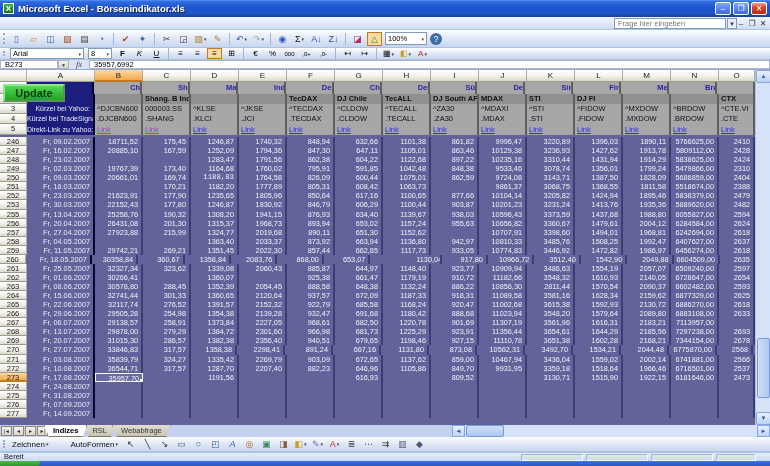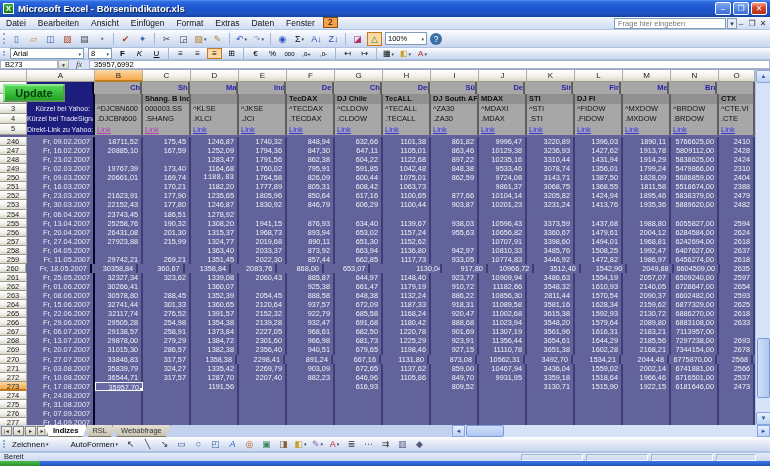--- a/index.html
+++ b/index.html
@@ -130,31 +130,20 @@
 
 <div class="titlebar">
   <div class="appicon">X</div>
   <div class="titletext">Microsoft Excel - Börsenindikator.xls</div>
   <div class="winbtn">–</div>
   <div class="winbtn">❒</div>
   <div class="winbtn close">✕</div>
 </div>
 
 <div class="menubar">
-  <div style="display:flex">
-      <div class="menu-item">Datei</div>
-      <div class="menu-item">Bearbeiten</div>
-      <div class="menu-item">Ansicht</div>
-      <div class="menu-item">Einfügen</div>
-      <div class="menu-item">Format</div>
-      <div class="menu-item">Extras</div>
-      <div class="menu-item">Daten</div>
-      <div class="menu-item">Fenster</div>
-      <div class="menu-item menu-hl">2</div>
-    </div>
   <div class="askbox">Frage hier eingeben</div>
   <div class="askdd">▼</div>
   <div class="wbbtn" style="right:24px">–</div>
   <div class="wbbtn" style="right:13px">❒</div>
   <div class="wbbtn" style="right:2px">✕</div>
 </div>
 
 <div class="stdbar tbbg" id="stdicons">
     <div class="tbico">
       <span style="color: rgb(58, 98, 176);">▯</span>
@@ -561,38 +550,20 @@
         <div class="dc" style="width: 48px;">1100,44</div>
         <div class="dc" style="width: 48px;">903,87</div>
         <div class="dc" style="width: 48px;">10201,23</div>
         <div class="dc" style="width: 48px;">3231,24</div>
         <div class="dc" style="width: 48px;">1413,76</div>
         <div class="dc" style="width: 48px;">1935,36</div>
         <div class="dc" style="width: 48px;">5889620,00</div>
         <div class="dc" style="width: 36px;">2482</div>
       </div>
       <div class="drow">
-        <div class="xphead rowhead dnum">254</div>
-        <div class="da">Fr, 06.04.2007</div>
-        <div class="dc" style="width: 48px;">23743,45</div>
-        <div class="dc" style="width: 48px;">186,51</div>
-        <div class="dc" style="width: 48px;">1278,92</div>
-        <div class="dc" style="width: 48px;"></div>
-        <div class="dc" style="width: 48px;"></div>
-        <div class="dc" style="width: 48px;"></div>
-        <div class="dc" style="width: 48px;"></div>
-        <div class="dc" style="width: 48px;"></div>
-        <div class="dc" style="width: 48px;"></div>
-        <div class="dc" style="width: 48px;"></div>
-        <div class="dc" style="width: 48px;"></div>
-        <div class="dc" style="width: 48px;"></div>
-        <div class="dc" style="width: 48px;"></div>
-        <div class="dc" style="width: 36px;"></div>
-      </div>
-      <div class="drow">
         <div class="xphead rowhead dnum">255</div>
         <div class="da">Fr, 13.04.2007</div>
         <div class="dc" style="width: 48px;">25258,76</div>
         <div class="dc" style="width: 48px;">190,32</div>
         <div class="dc" style="width: 48px;">1308,20</div>
         <div class="dc" style="width: 48px;">1941,15</div>
         <div class="dc" style="width: 48px;">876,93</div>
         <div class="dc" style="width: 48px;">634,40</div>
         <div class="dc" style="width: 48px;">1139,67</div>
         <div class="dc" style="width: 48px;">938,03</div>

